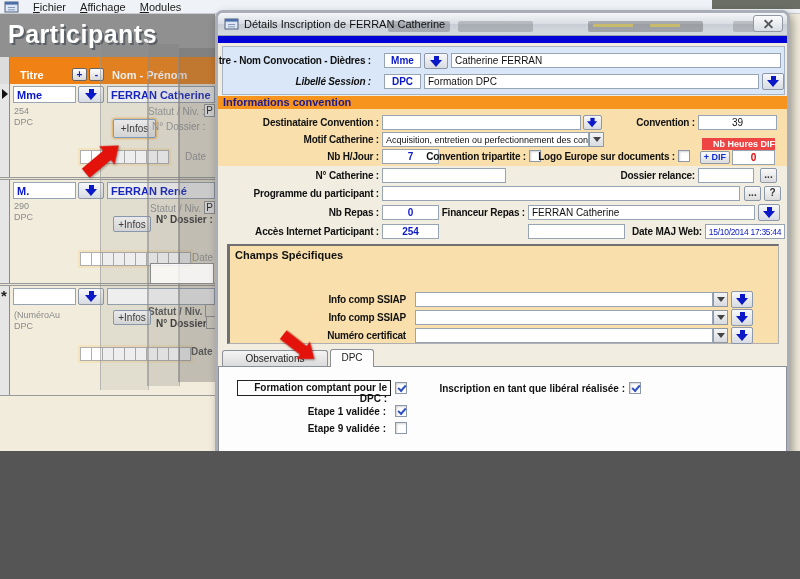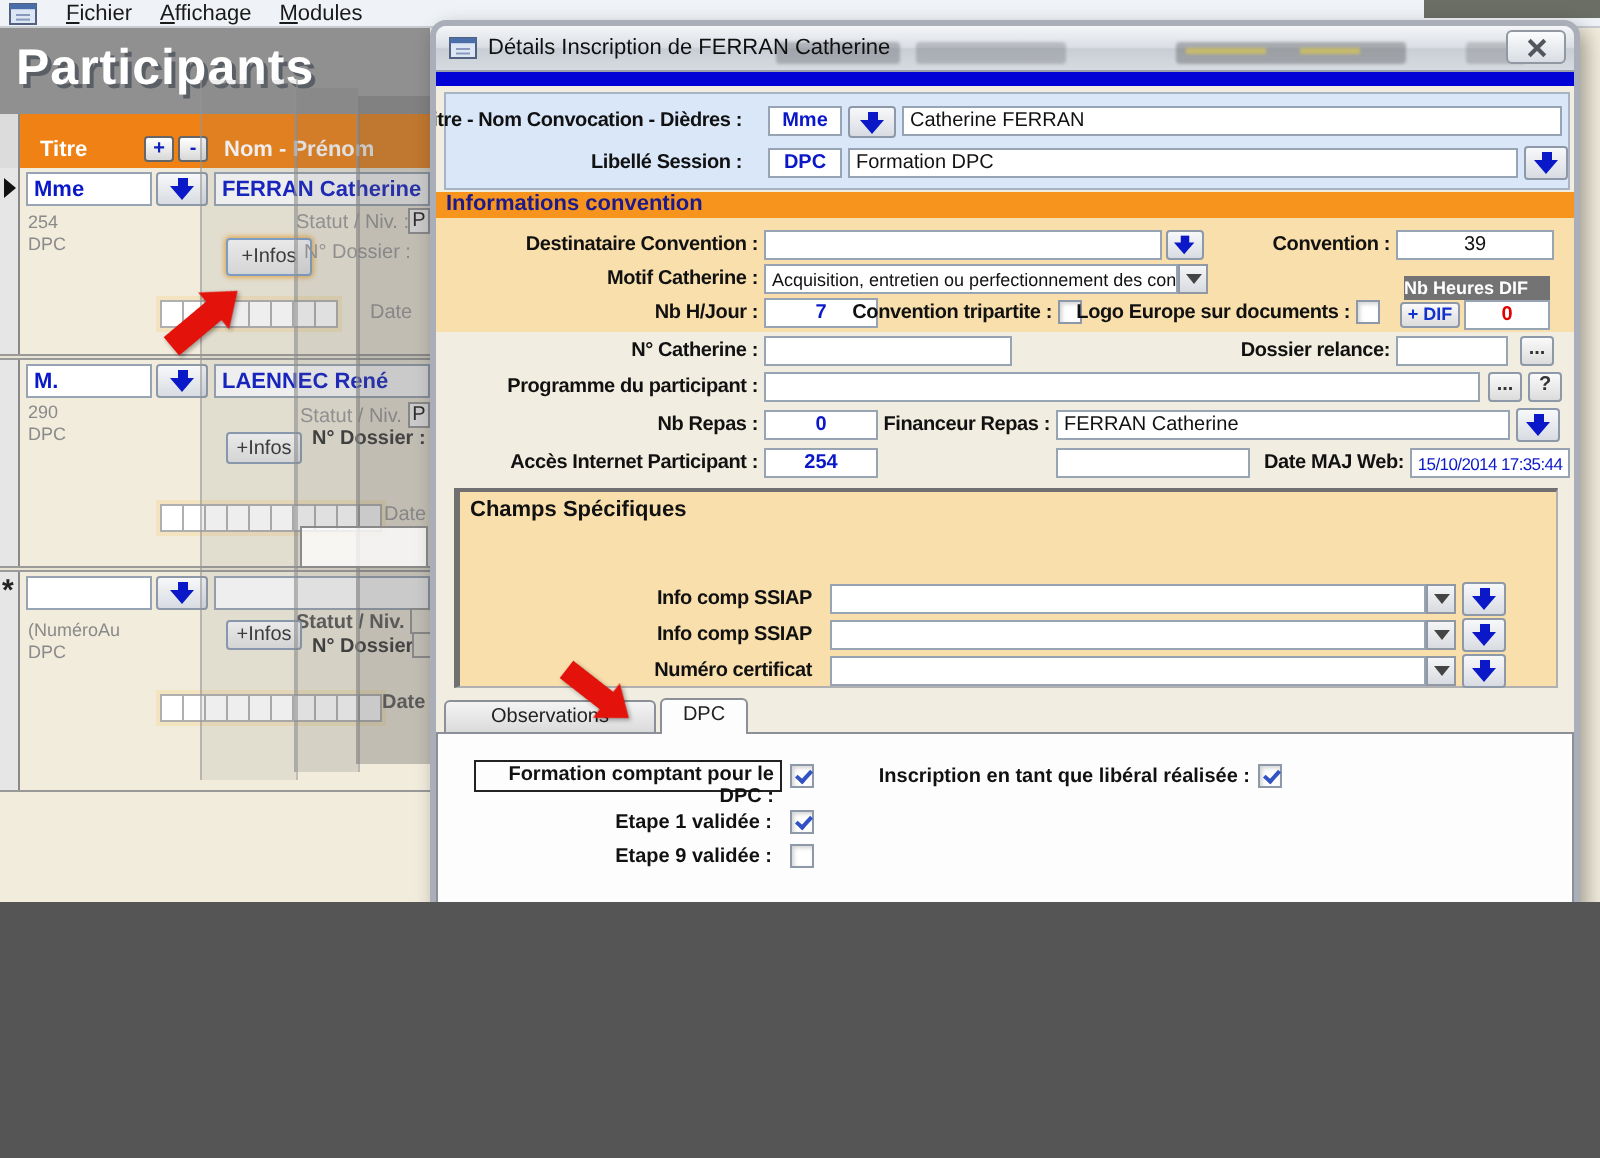--- a/index.html
+++ b/index.html
@@ -49,21 +49,21 @@
   .bluebar{position:absolute;left:0;top:23px;width:569px;height:7px;background:#0202D6;}
   .dl{position:absolute;font-size:10px;font-weight:bold;color:#111;white-space:nowrap;letter-spacing:-.2px;}
   .bluearea{position:absolute;left:4px;top:33px;width:563px;height:49px;background:#D9E7F8;border:1px solid #A8B4C4;box-sizing:border-box;}
   .orangehdr{position:absolute;left:0;top:83px;width:569px;height:13px;background:#F7941E;}
   .orangehdr span{position:absolute;left:5px;top:0px;font-size:11px;font-weight:bold;color:#1A1A8C;}
   .convarea{position:absolute;left:0;top:96px;width:569px;height:57px;background:#F8DFAC;}
   .midsec{position:absolute;left:0;top:153px;width:569px;height:78px;}
   .ddbtn{position:absolute;width:15px;height:15px;background:linear-gradient(#F4F5F6,#D8DBE0);border:1px solid #9098A4;box-sizing:border-box;display:flex;align-items:center;justify-content:center;}
   .ddbtn::after{content:"";width:0;height:0;border-left:4px solid transparent;border-right:4px solid transparent;border-top:5px solid #444;}
   .morebtn{position:absolute;width:17px;height:15px;background:linear-gradient(#FAFAFA,#DCDCDC);border:1px solid #8D98A8;border-radius:2px;font-size:10px;font-weight:bold;color:#333;text-align:center;line-height:12px;box-sizing:border-box;}
-  .blackbox{position:absolute;background:#737373;color:#fff;font-size:9px;font-weight:bold;text-align:left;line-height:12px;}
+  .blackbox{position:absolute;background:#ef4444;color:#fff;font-size:9px;font-weight:bold;text-align:right;line-height:12px;}
   .difbtn{position:absolute;background:linear-gradient(#FAFAFA,#DCDCDC);border:1px solid #8D98A8;border-radius:2px;font-size:9px;font-weight:bold;color:#1030D0;text-align:center;line-height:11px;box-sizing:border-box;}
   .redval{color:#E00000;font-weight:bold;}
   .chk{position:absolute;width:12px;height:12px;background:#fff;border:1px solid #8D98A8;box-sizing:border-box;box-shadow:inset 1px 1px 2px rgba(0,0,0,.18);}
   .chk.checked::after{content:"";position:absolute;left:2px;top:2px;width:6px;height:3px;border-left:2px solid #3353C4;border-bottom:2px solid #3353C4;transform:rotate(-48deg);}
   .champsbox{position:absolute;left:9px;top:231px;width:552px;height:100px;background:#F8DFAC;border-top:2px solid #707070;border-left:3px solid #707070;border-right:1px solid #B0B0B0;border-bottom:1px solid #B0B0B0;box-sizing:border-box;}
   .champs-title{position:absolute;left:5px;top:3px;font-size:11px;font-weight:bold;color:#111;}
   .tab{position:absolute;height:17px;background:linear-gradient(#F4F4F4,#D9D9D9);border:1px solid #8A8F98;border-bottom:none;border-radius:3px 3px 0 0;font-size:10px;color:#222;text-align:center;line-height:16px;box-sizing:border-box;padding:0 6px;}
   .tab.active{background:#FDFDFD;height:18px;z-index:2;}
   .tabpanel{position:absolute;left:0;top:353px;width:569px;height:100px;background:#FDFDFD;border:1px solid #8A8F98;box-sizing:border-box;z-index:1;}
   .focusbox{position:absolute;border:1px solid #222;box-sizing:border-box;font-size:10px;font-weight:bold;text-align:right;padding:1px 3px 0 0;}
@@ -134,21 +134,21 @@
       <div class="glabel" style="left:185px;top:67px;width:28px;overflow:hidden;">Date</div>
     </div>
     <div class="rowsep" style="top:163px;"></div>
 
     <div class="prow" style="top:166px;height:103px;">
       <div class="sel"></div>
       <div class="fld combofld" style="left:13px;top:2px;width:63px;">M.</div>
       <div class="abtn" style="left:78px;top:2px;width:26px;height:17px;">
           <span class="bar-glyph"></span>
         </div>
-      <div class="fld combofld" style="left:107px;top:2px;width:108px;">LAENNEC René</div>
+      <div class="fld combofld" style="left:107px;top:2px;width:108px;">FERRAN René</div>
       <div class="sub" style="left:14px;top:21px;">290</div>
       <div class="sub" style="left:14px;top:32px;">DPC</div>
       <div class="glabel" style="left:150px;top:23px;">Statut / Niv. :</div>
       <div class="phint" style="left:204px;top:21px;">P</div>
       <div class="infosbtn" style="left:113px;top:36px;width:38px;height:16px;border-color:#8A9CB2;">+Infos</div>
       <div class="dlabel" style="left:156px;top:34px;">N° Dossier :</div>
       <div class="cellstrip" style="left:78px;top:70px;">
           <span></span>
           <span></span>
           <span></span>
@@ -224,21 +224,21 @@
     </div>
     <div class="bluebar"></div>
 
     <div class="bluearea">
       <span class="dl" style="right:413px;top:8px;">Titre - Nom Convocation - Dièdres :</span>
       <div class="fld bluetxt" style="left:161px;top:6px;width:37px;justify-content:center;">Mme</div>
       <div class="abtn" style="left:201px;top:6px;width:24px;height:16px;">
           <span class="bar-glyph"></span>
         </div>
       <div class="fld" style="left:228px;top:6px;width:330px;">Catherine FERRAN</div>
-      <span class="dl" style="right:413px;top:29px;">Libellé Session :</span>
+      <span class="dl" style="right:413px;top:29px;font-style:italic;">Libellé Session :</span>
       <div class="fld bluetxt" style="left:161px;top:27px;width:37px;justify-content:center;">DPC</div>
       <div class="fld" style="left:201px;top:27px;width:335px;">Formation DPC</div>
       <div class="abtn" style="left:539px;top:26px;width:22px;height:17px;">
           <span class="bar-glyph"></span>
         </div>
     </div>
 
     <div class="orangehdr">
         <span>Informations convention</span>
       </div>

